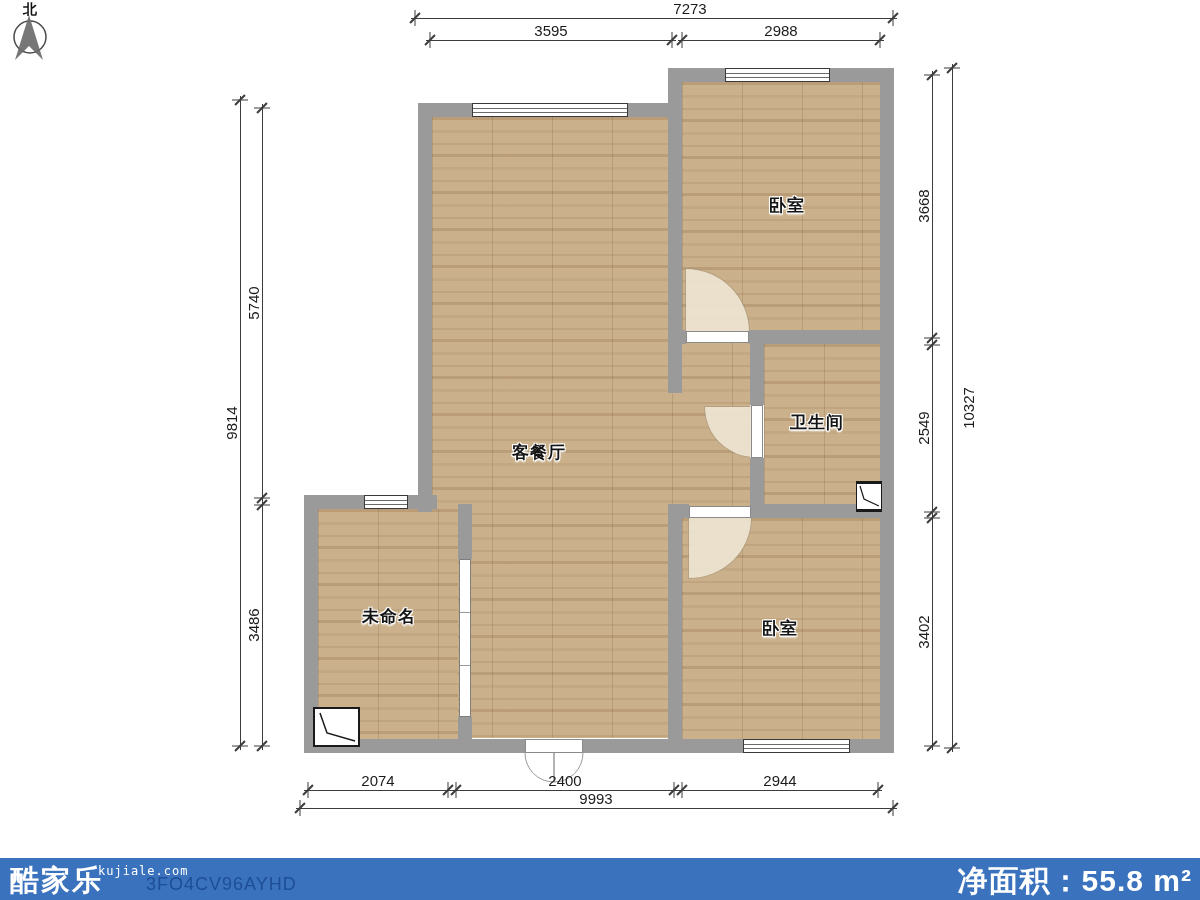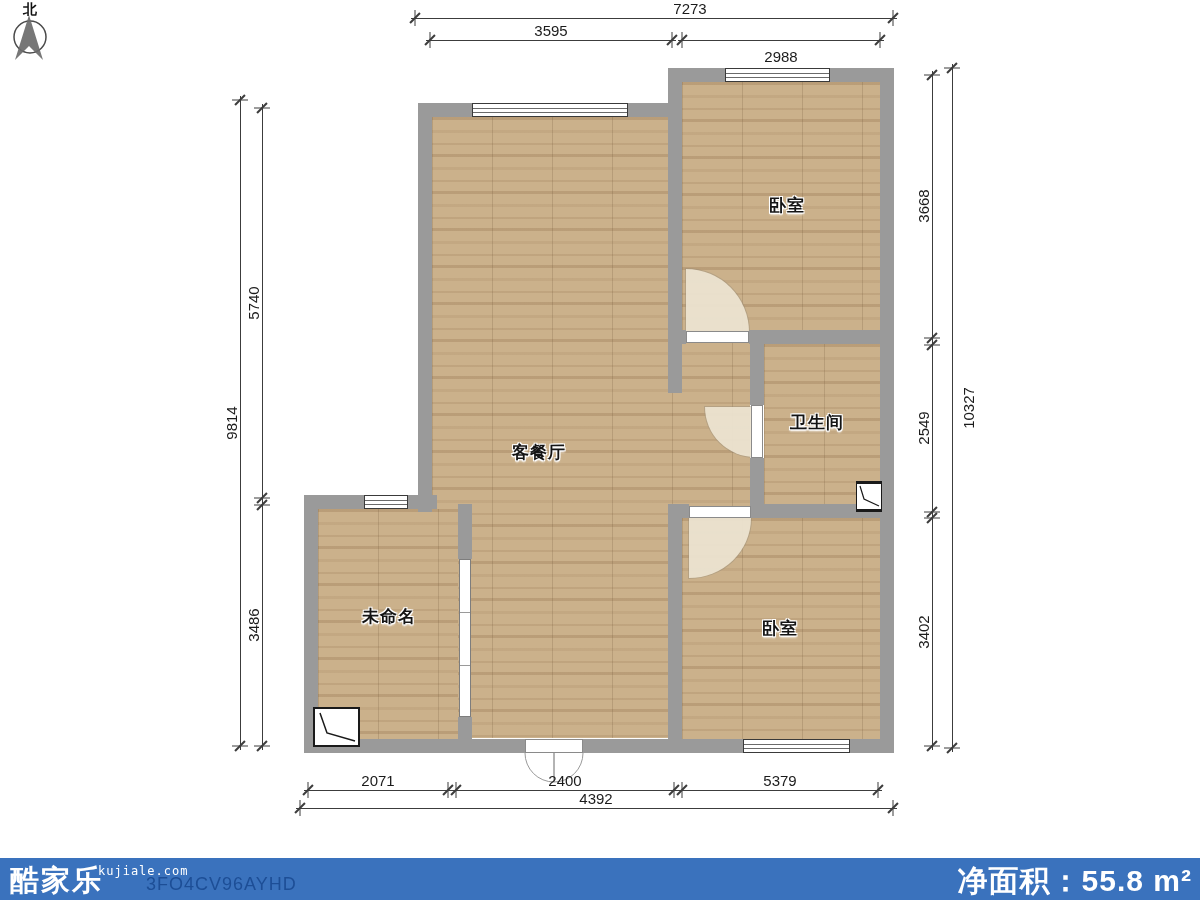--- a/index.html
+++ b/index.html
@@ -155,21 +155,21 @@
 
   <div class="dline-h" style="left:678px;top:40px;width:206px;"></div>
   <i class="tp h" style="left:682px;top:40px;">
       <b class="tick"></b>
       <b class="ext"></b>
     </i>
   <i class="tp h" style="left:880px;top:40px;">
       <b class="tick"></b>
       <b class="ext"></b>
     </i>
-  <div class="dim-label" style="left:781px;top:39px;margin-top:26px;">2988</div>
+  <div class="dim-label" style="left:781px;top:39px;">2988</div>
 
   <div class="dline-v" style="left:240px;top:96px;height:654px;"></div>
   <i class="tp v" style="left:240px;top:100px;">
       <b class="tick"></b>
       <b class="ext"></b>
     </i>
   <i class="tp v" style="left:240px;top:746px;">
       <b class="tick"></b>
       <b class="ext"></b>
     </i>
@@ -243,21 +243,21 @@
 
   <div class="dline-h" style="left:304px;top:790px;width:148px;"></div>
   <i class="tp h" style="left:308px;top:790px;">
       <b class="tick"></b>
       <b class="ext"></b>
     </i>
   <i class="tp h" style="left:448px;top:790px;">
       <b class="tick"></b>
       <b class="ext"></b>
     </i>
-  <div class="dim-label" style="left:378px;top:789px;">2071</div>
+  <div class="dim-label" style="left:378px;top:789px;">2074</div>
 
   <div class="dline-h" style="left:452px;top:790px;width:226px;"></div>
   <i class="tp h" style="left:456px;top:790px;">
       <b class="tick"></b>
       <b class="ext"></b>
     </i>
   <i class="tp h" style="left:674px;top:790px;">
       <b class="tick"></b>
       <b class="ext"></b>
     </i>
@@ -265,32 +265,32 @@
 
   <div class="dline-h" style="left:678px;top:790px;width:204px;"></div>
   <i class="tp h" style="left:682px;top:790px;">
       <b class="tick"></b>
       <b class="ext"></b>
     </i>
   <i class="tp h" style="left:878px;top:790px;">
       <b class="tick"></b>
       <b class="ext"></b>
     </i>
-  <div class="dim-label" style="left:780px;top:789px;">5379</div>
+  <div class="dim-label" style="left:780px;top:789px;">2944</div>
 
   <div class="dline-h" style="left:296px;top:808px;width:601px;"></div>
   <i class="tp h" style="left:300px;top:808px;">
       <b class="tick"></b>
       <b class="ext"></b>
     </i>
   <i class="tp h" style="left:893px;top:808px;">
       <b class="tick"></b>
       <b class="ext"></b>
     </i>
-  <div class="dim-label" style="left:596px;top:807px;">4392</div>
+  <div class="dim-label" style="left:596px;top:807px;">9993</div>
 
   <div class="footer"></div>
   <div class="logo">酷家乐</div>
   <div class="site">kujiale.com</div>
   <div class="code">3FO4CV96AYHD</div>
   <div class="area">
     <span>净面积：</span><span>55.8</span>&nbsp;<span>m²</span>
   </div>
 
 </div>

